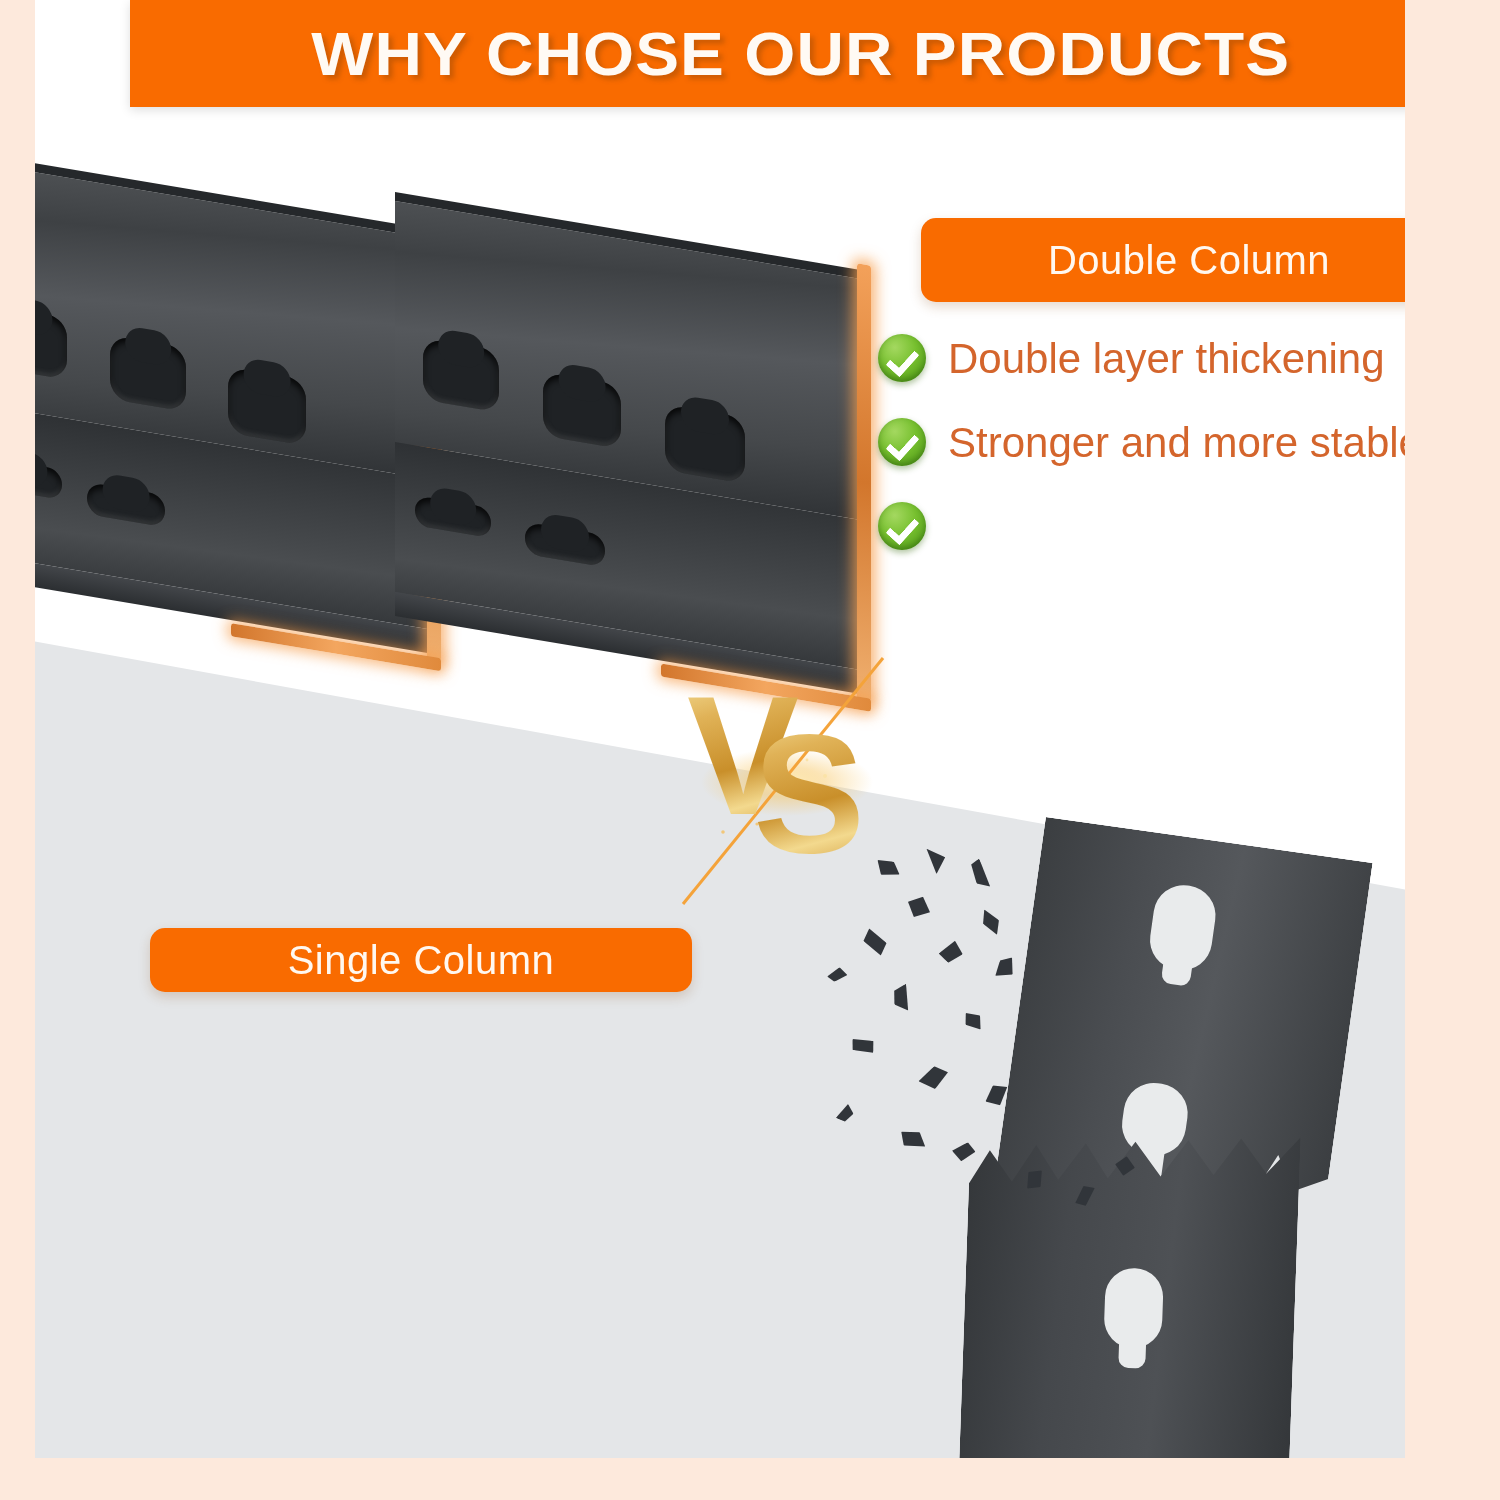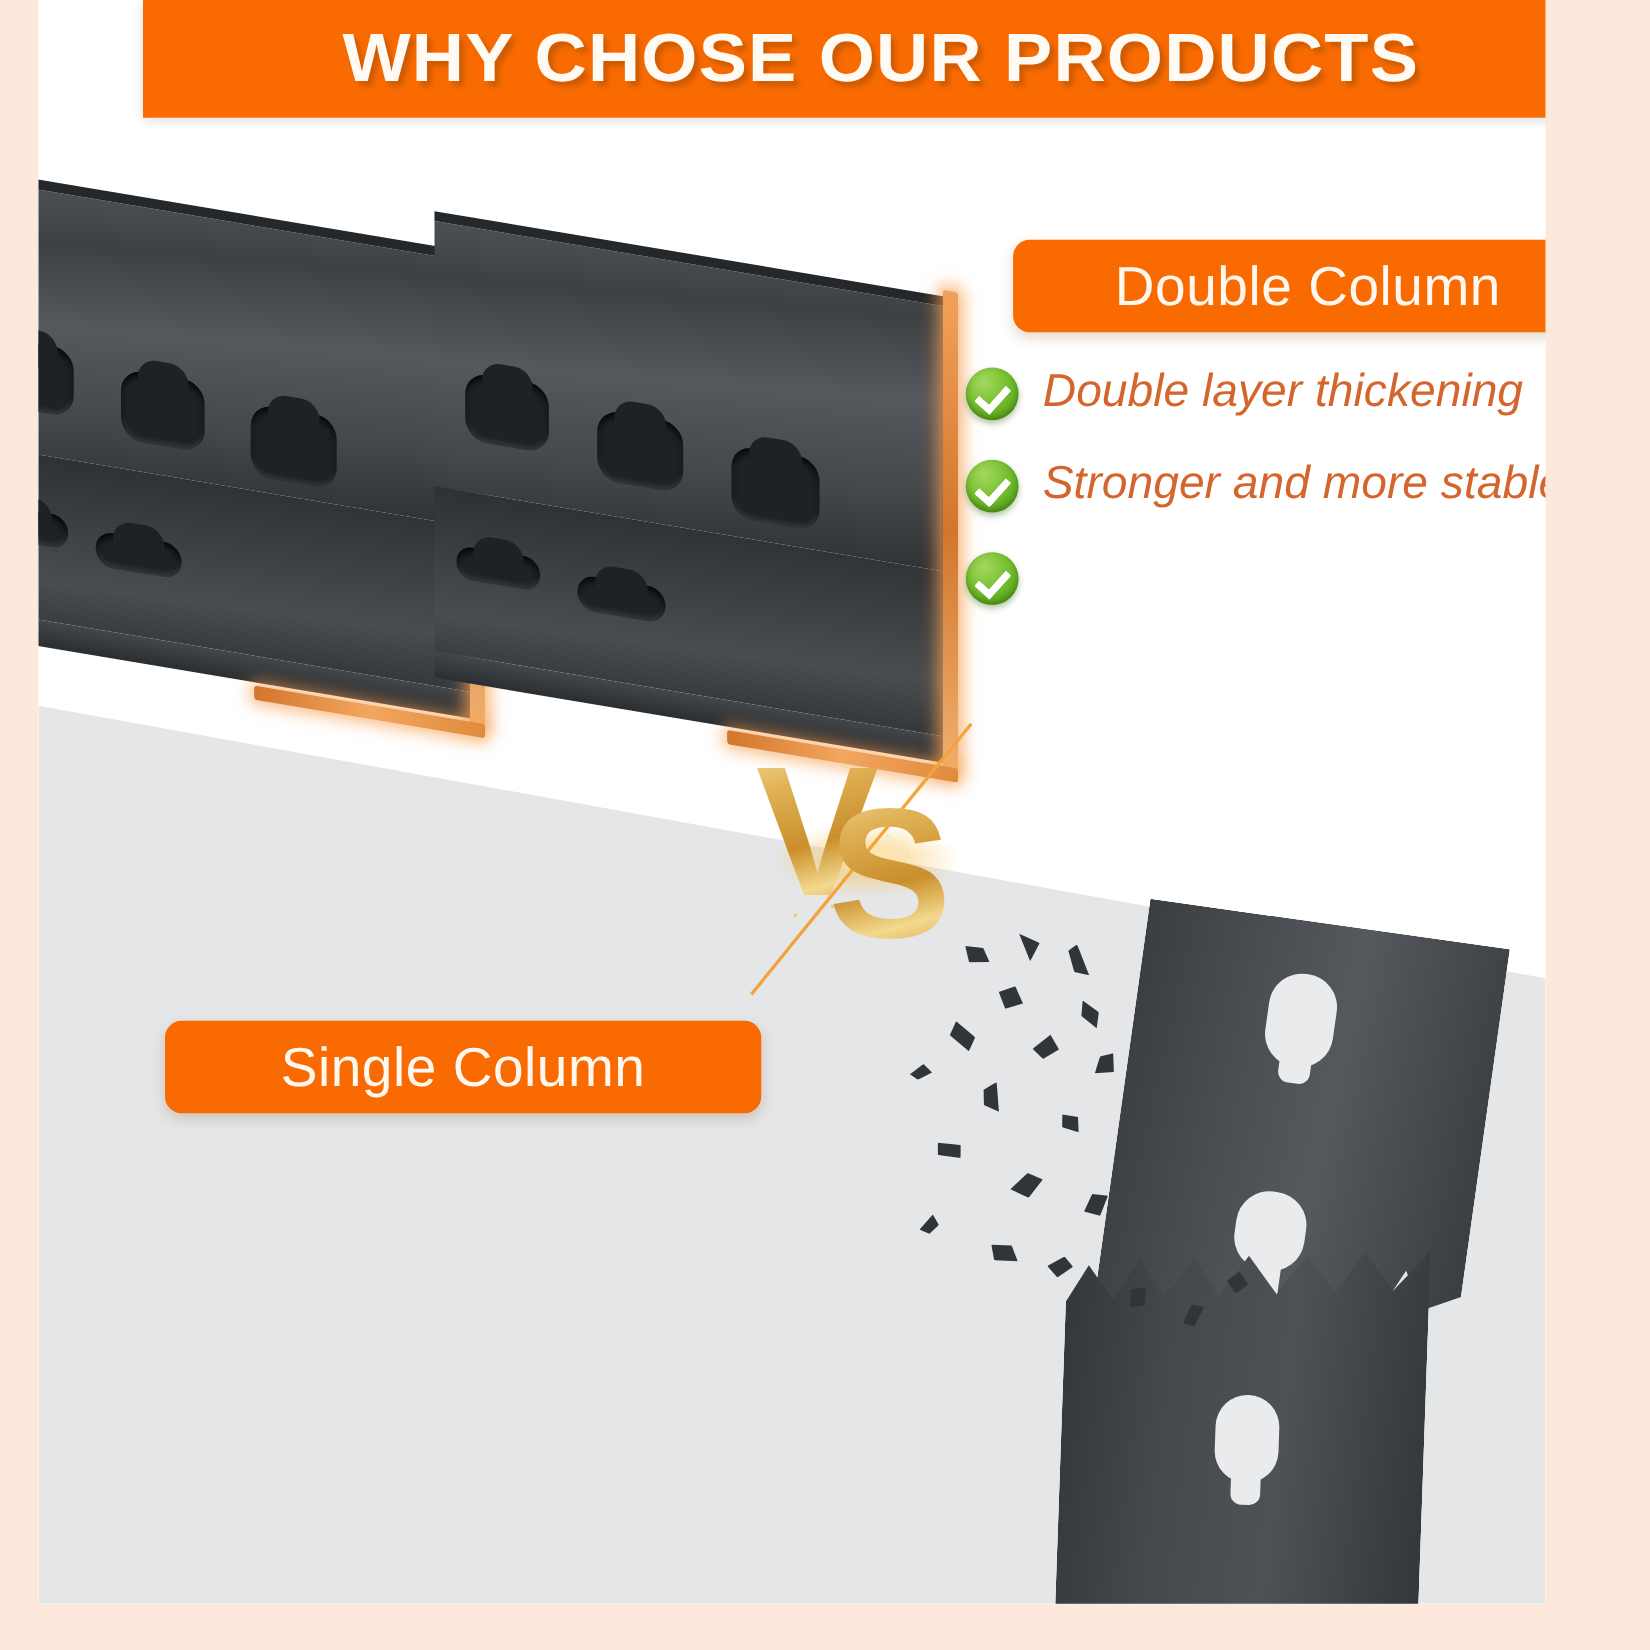--- a/index.html
+++ b/index.html
@@ -249,40 +249,39 @@
     position: absolute;
     background: #f96b00;
     border-radius: 15px;
     display: flex;
     align-items: center;
     justify-content: center;
     box-shadow: 0 5px 12px rgba(140,80,30,.22);
   }
   .badge-label {
     color: #fff8f0;
-    font-size: 50px;
+    font-size: 40px;
     font-weight: 400;
     letter-spacing: .5px;
     white-space: nowrap;
   }
   .badge-double { left: 886px; top: 218px; width: 536px; height: 84px; }
-  .badge-single { left: 115px; top: 928px; width: 542px; height: 84px; }
+  .badge-single { left: 115px; top: 928px; width: 542px; height: 64px; }
 
   
   .pros {
     position: absolute;
     left: 843px;
     top: 328px;
     width: 600px;
   }
   .pro-row {
     display: flex;
-    align-items: center;
+    align-items: flex-end;
     margin-bottom: 30px;
-    font-style: italic;
   }
   .ico-check {
     flex: 0 0 auto;
     width: 48px;
     height: 48px;
     margin-top: 6px;
     margin-right: 22px;
     border-radius: 50%;
     background: radial-gradient(circle at 35% 28%,#a4d860 0%,#77c02f 45%,#4f9a17 100%);
     box-shadow: 0 3px 6px rgba(60,110,20,.4), inset 0 -3px 6px rgba(40,90,10,.5);

